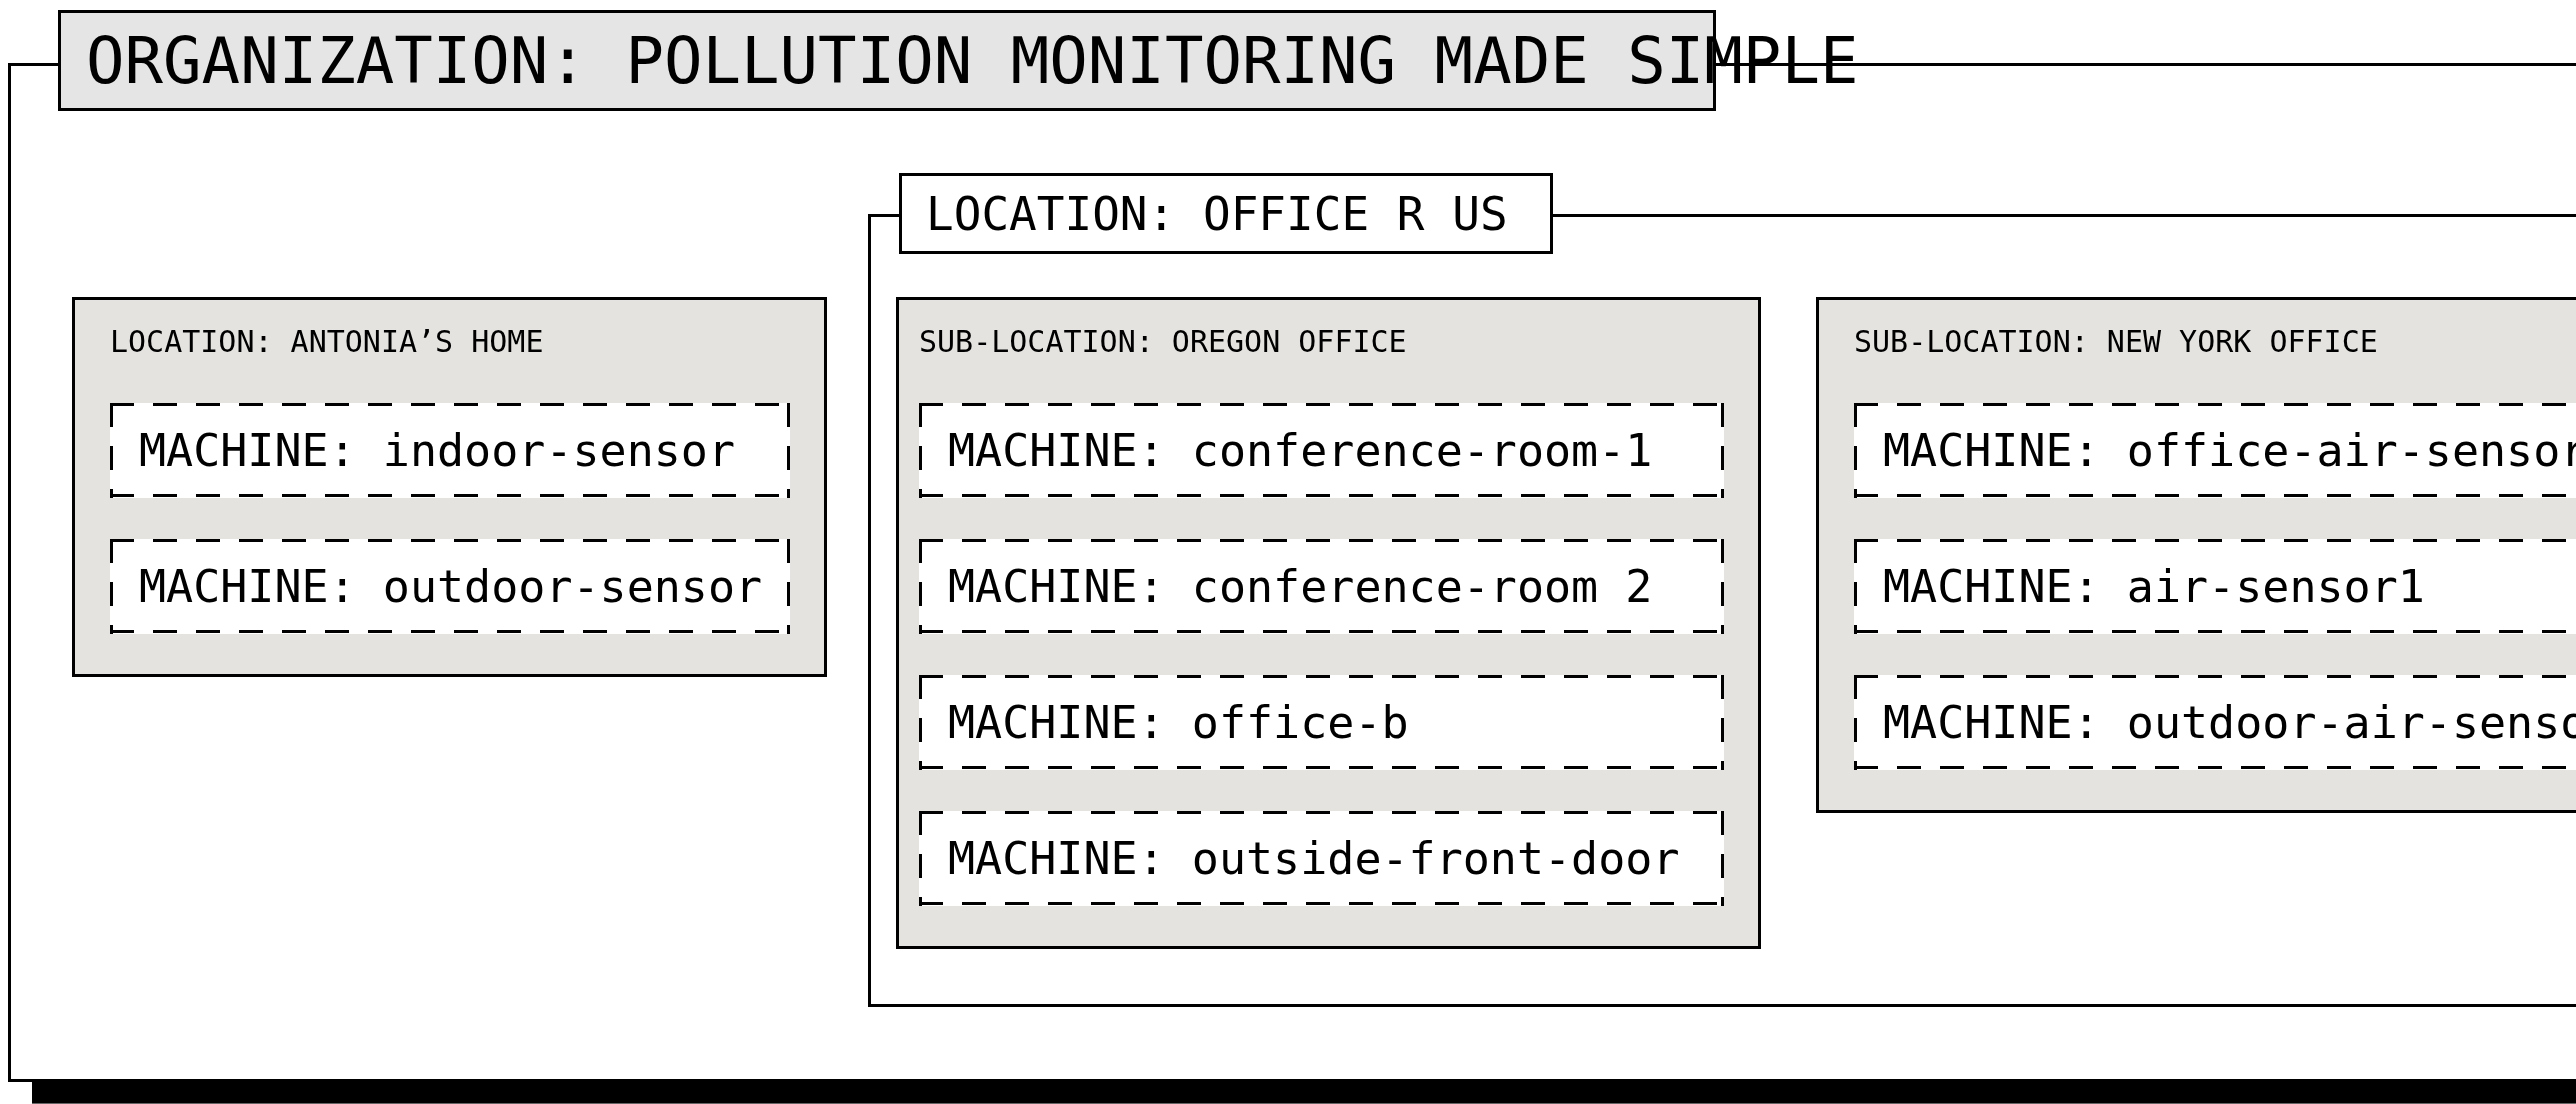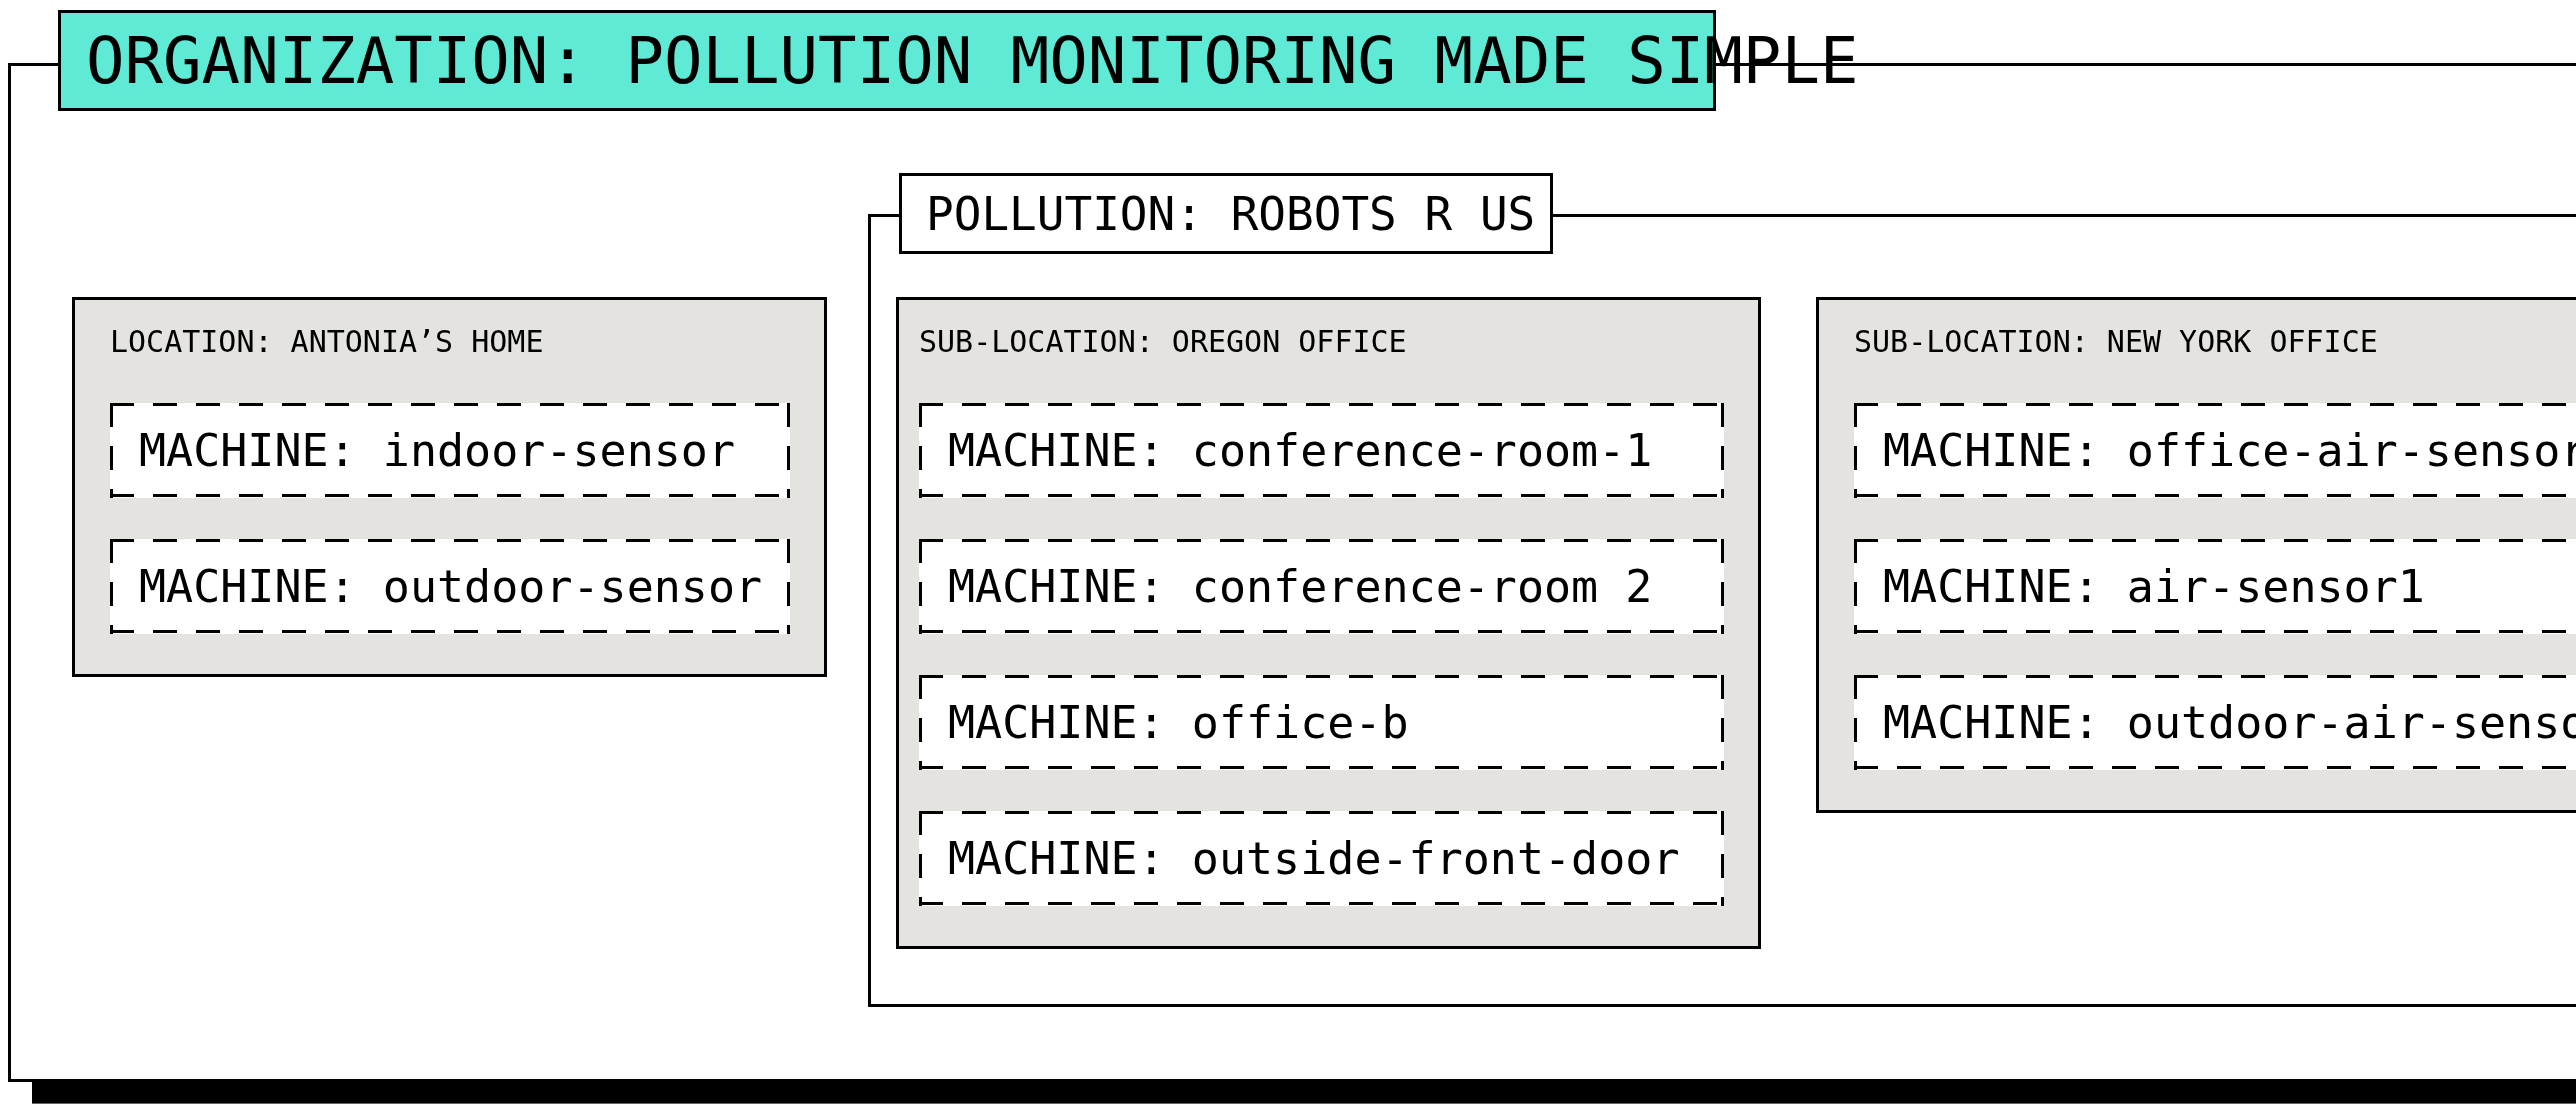--- a/index.html
+++ b/index.html
@@ -18,21 +18,21 @@
     box-sizing:border-box;
     background:#ffffff;
     border:3.1px solid var(--ink,#000000);
     box-shadow:24px 21.6px 0 0 var(--ink,#000000);
   }
   
   .org-title{
     position:absolute;left:58px;top:10.3px;
     width:1658px;height:101px;
     box-sizing:border-box;
-    background:#5eead4;
+    background:#e5e5e5;
     border:3.1px solid var(--ink,#000000);
     display:flex;align-items:center;
     padding-left:25px;
     font-size:64px;line-height:1;
     white-space:nowrap;
   }
   
   .loc-container{
     position:absolute;left:868px;top:214px;
     width:1899px;height:793px;
@@ -96,21 +96,21 @@
 
   <div class="org-box"></div>
 
   <div class="org-title">
     <span>ORGANIZATION: POLLUTION MONITORING MADE SIMPLE</span>
   </div>
 
   <div class="loc-container"></div>
 
   <div class="loc-container-label">
-    <span>POLLUTION: ROBOTS R US</span>
+    <span>LOCATION: OFFICE R US</span>
   </div>
 
   <div class="gray-box antonia">
     <div class="box-label">LOCATION: ANTONIA’S HOME</div>
     <div class="machines">
         <div class="machine">
           <span>MACHINE: indoor-sensor</span>
         </div>
         <div class="machine">
           <span>MACHINE: outdoor-sensor</span>

